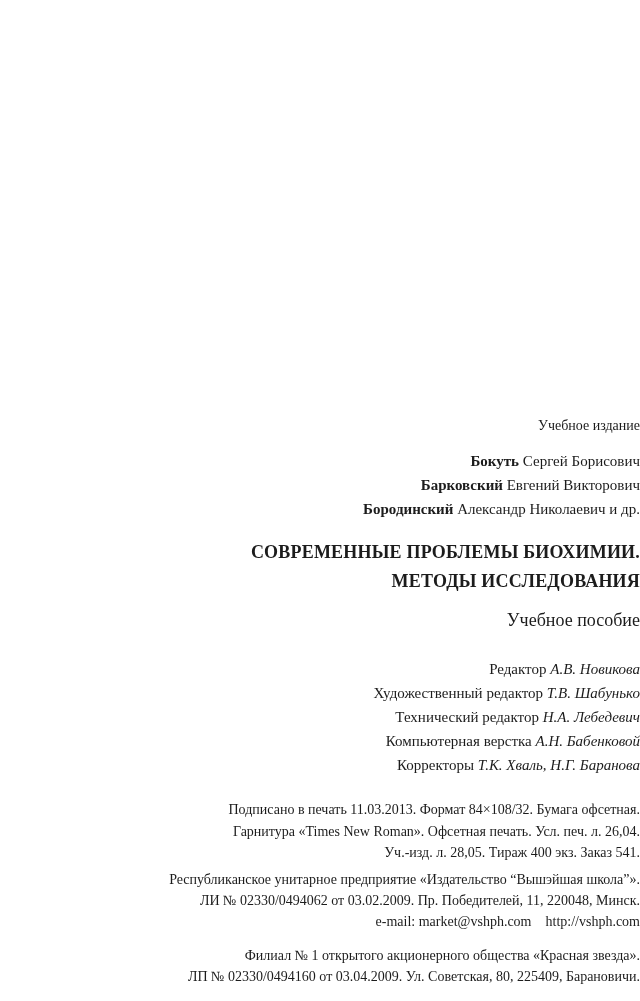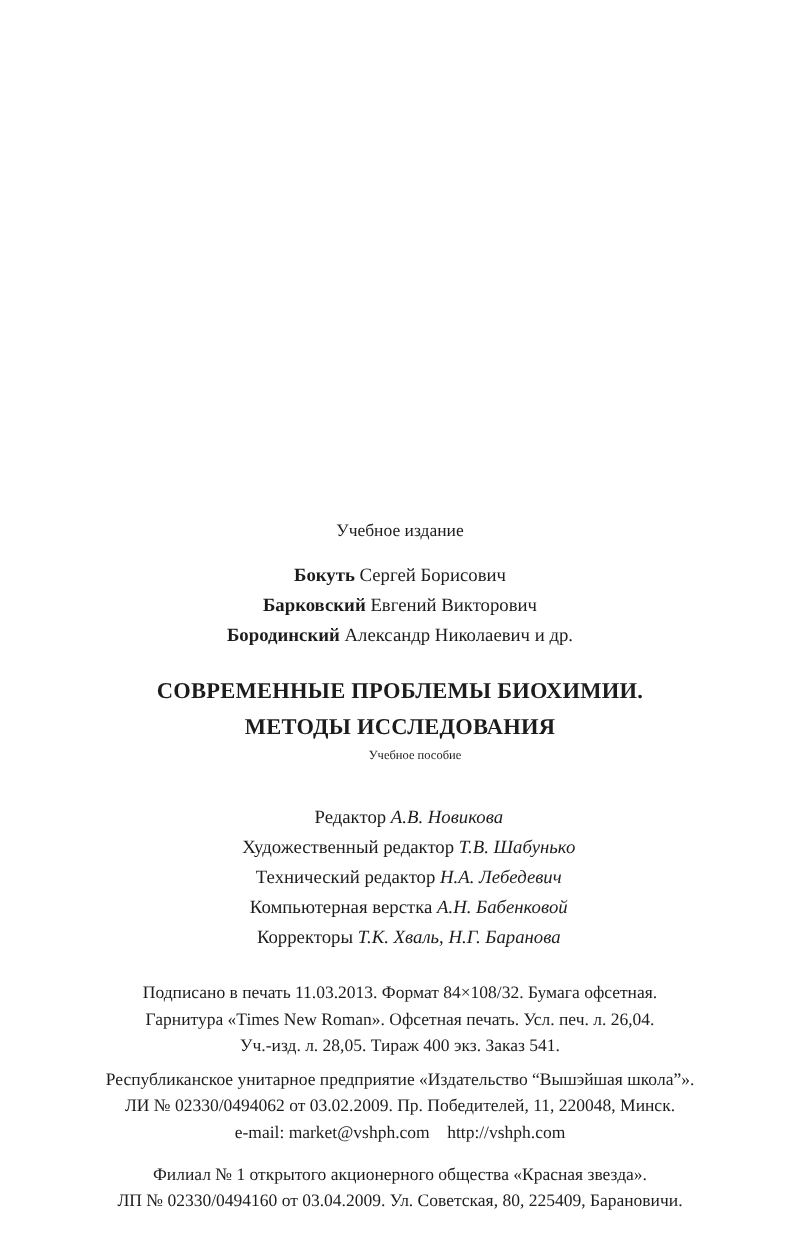--- a/index.html
+++ b/index.html
@@ -12,21 +12,21 @@
     height: 1001px;
     overflow: hidden;
     font-family: "Liberation Serif", "DejaVu Serif", serif;
     color: #1c1c1c;
   }
   .page {
     width: 640px;
     height: 1001px;
     box-sizing: border-box;
     padding-top: 417px;
-    text-align: center;
+    text-align: right;
   }
   p { margin: 0; }
 
   .edition-note {
     font-size: 14px;
     line-height: 18px;
     margin-bottom: 14px;
   }
   .authors-block {
     font-size: 15px;
@@ -36,21 +36,22 @@
 
   .book-title {
     margin-top: 17px;
     font-size: 18px;
     font-weight: bold;
     line-height: 29px;
     letter-spacing: 0.2px;
   }
 
   .subtitle {
-    font-size: 10px;
+    margin-top: 15px;
+    font-size: 18px;
     line-height: 18px;
     padding-left: 24px;
   }
 
   .staff-block {
     margin-top: 28px;
     font-size: 15px;
     line-height: 24px;
     margin-left: 14px;
   }

